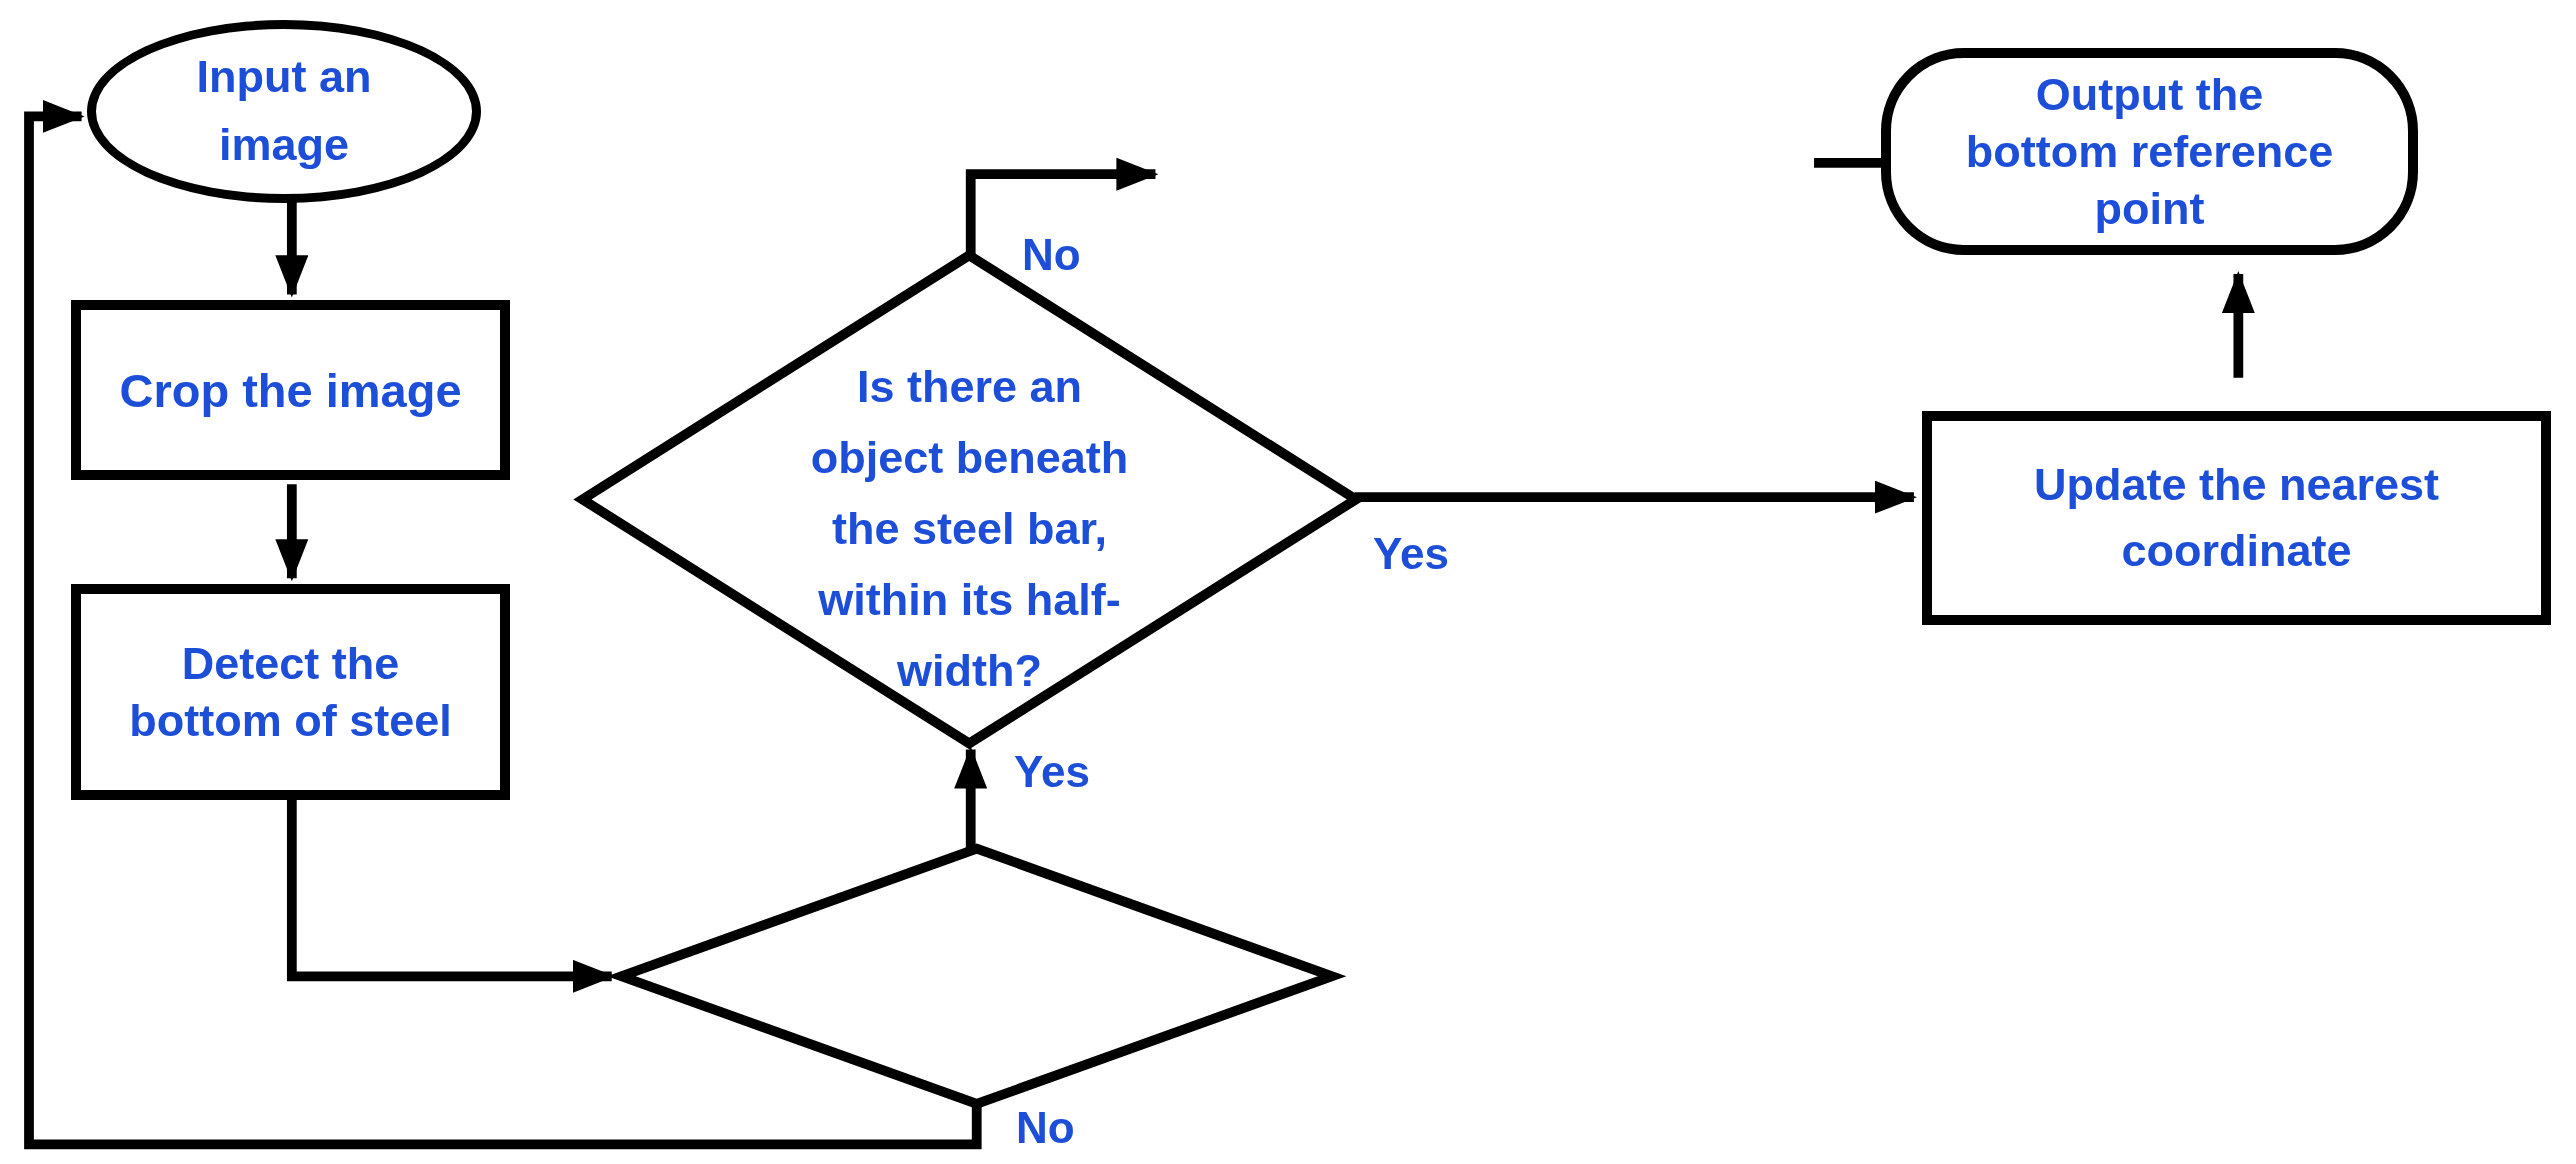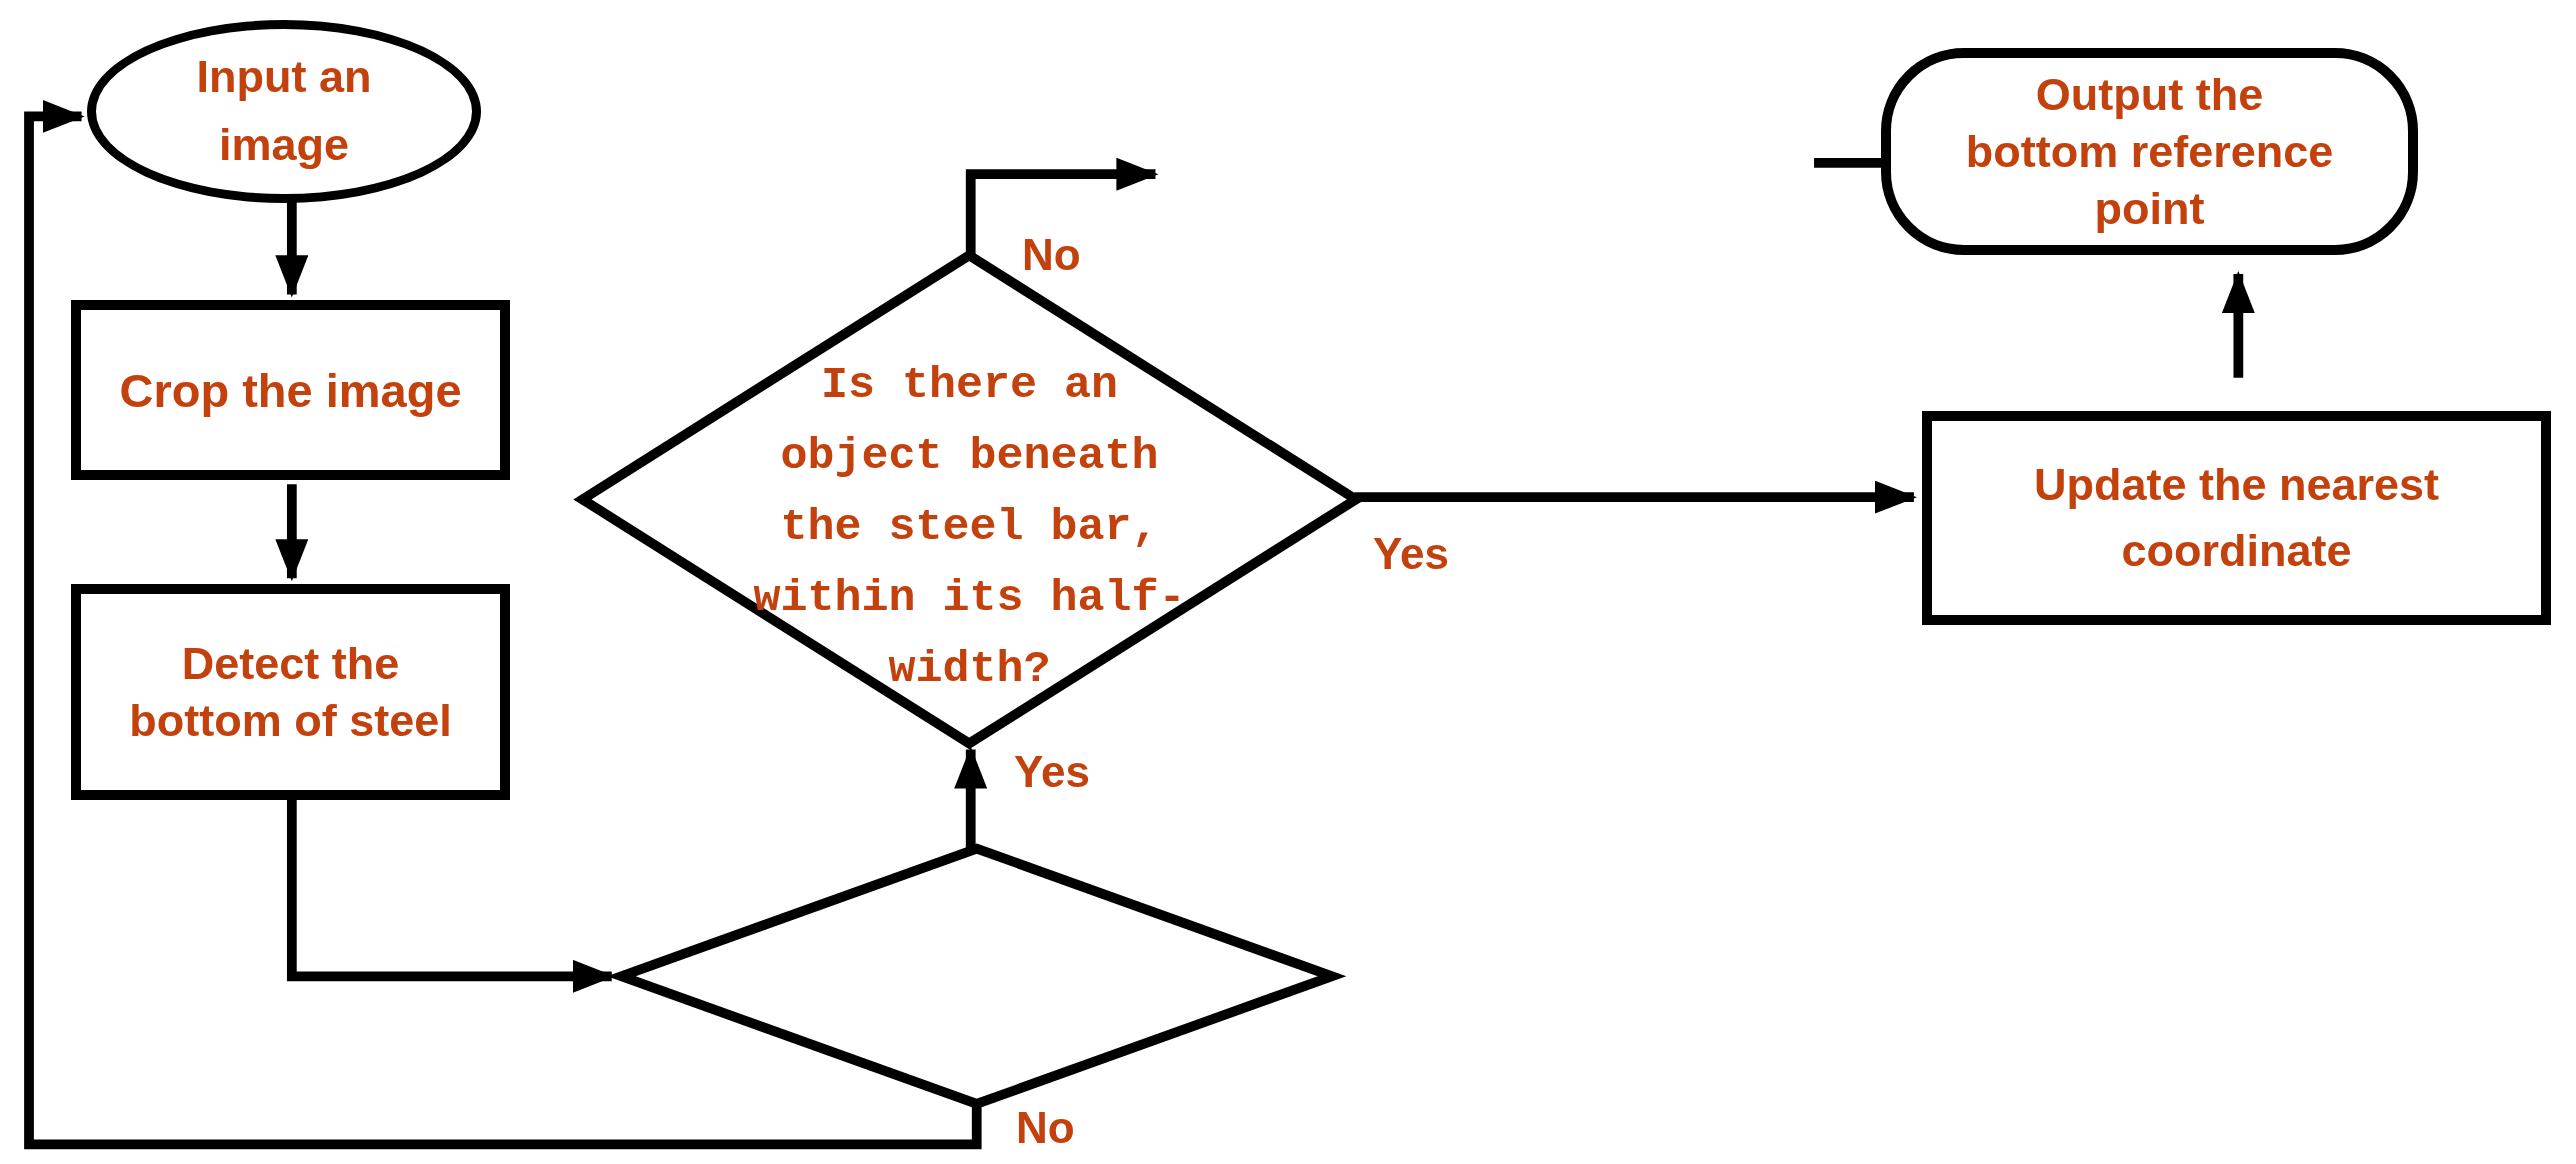--- a/index.html
+++ b/index.html
@@ -1,36 +1,36 @@
 <!DOCTYPE html>
 <html style="font-size:12px"><head>
 <meta charset="utf-8">
 <style>
   html,body{margin:0;padding:0;background:#ffffff;}
   #flowchart{
     position:relative;
     width:2576px;height:1164px;
     background:#ffffff;
     font-family:"Liberation Sans",sans-serif;
-    color:#c2410c;
+    color:#1d4ed8;
     overflow:hidden;
   }
   #connector-layer{position:absolute;left:0;top:0;width:2576px;height:1164px;}
   .edge{stroke:#000;stroke-width:13;fill:none;stroke-linejoin:miter;}
   .diamond{fill:#ffffff;stroke:#000;stroke-width:13;stroke-linejoin:miter;}
   .node{
     position:absolute;box-sizing:border-box;background:#ffffff;
     border:10.5px solid #000;
     display:flex;align-items:center;justify-content:center;
     text-align:center;font-weight:700;
   }
   .node-label{white-space:pre-line;display:block;}
   .overlay-label{
-    position:absolute;display:flex;align-items:center;justify-content:center;
-    text-align:center;font-weight:700;font-family:Liberation Mono, monospace;
+    position:absolute;display:flex;align-items:flex-end;justify-content:center;
+    text-align:center;font-weight:700;
   }
   .ellipse{border-radius:50%;border-width:9px;}
   .stadium{border-radius:83px;}
   .fs-ellipse{font-size:45px;line-height:68px;}
   .fs-crop{font-size:47px;line-height:53px;}
   .fs-detect{font-size:45px;line-height:57px;}
   .fs-use{font-size:45px;line-height:70px;}
   .fs-output{font-size:45px;line-height:57px;transform:translateY(-12px);}
   .fs-update{font-size:45px;line-height:66px;margin-top:32px;}
   .fs-dmid{font-size:45px;line-height:71px;}

